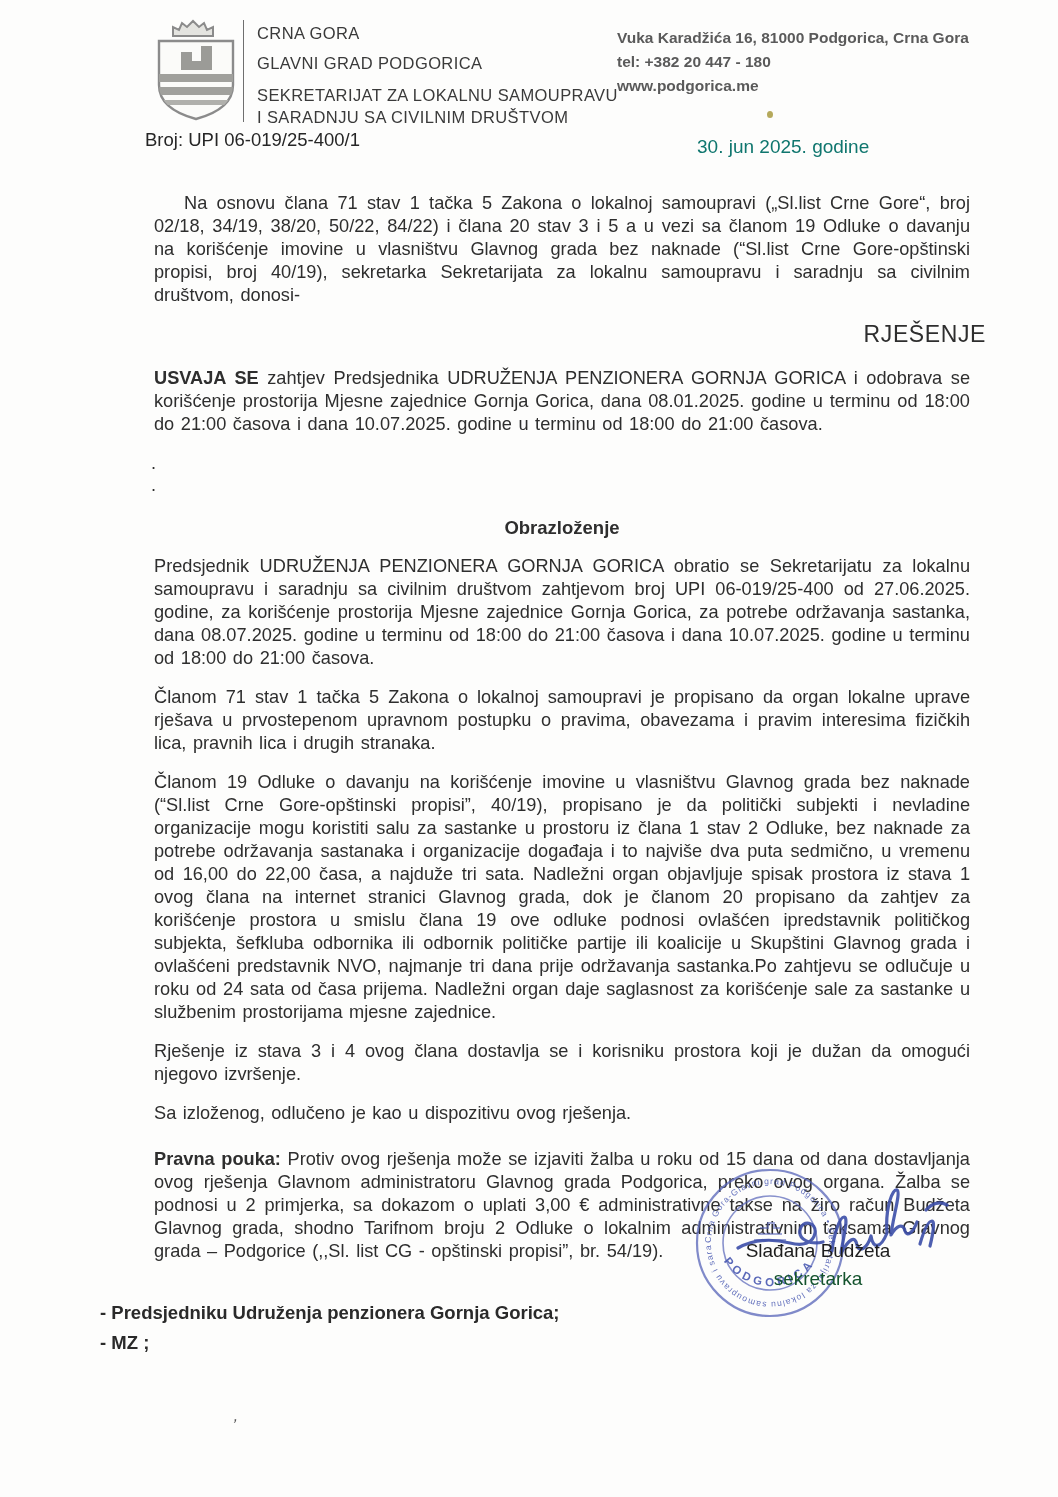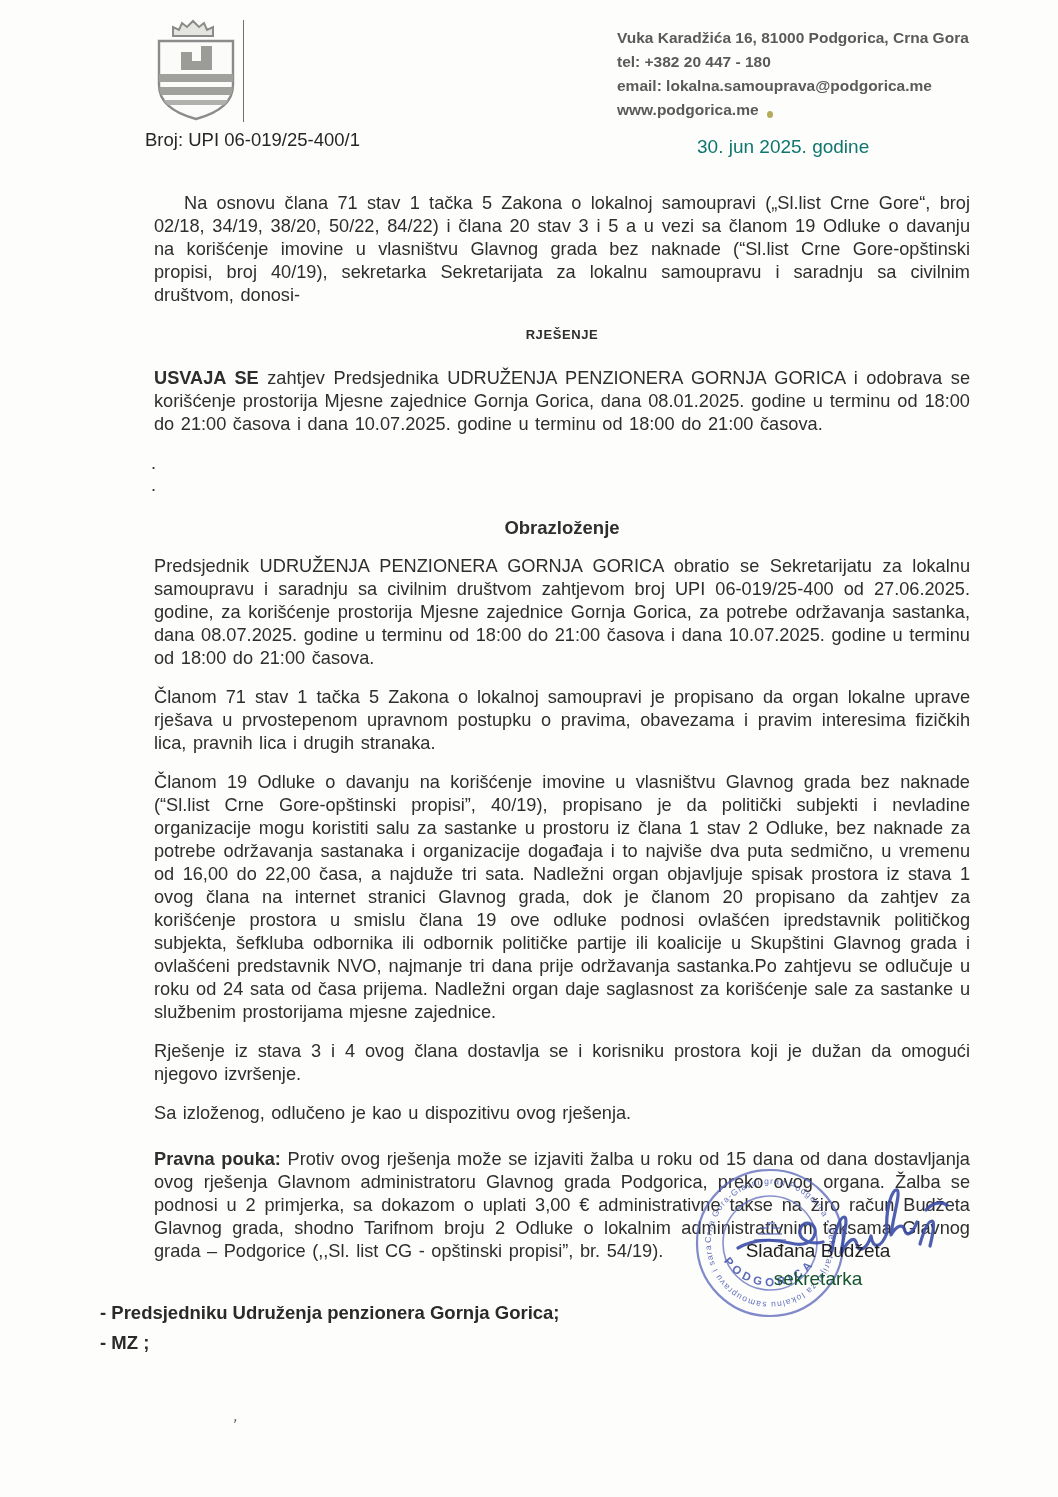--- a/index.html
+++ b/index.html
@@ -27,21 +27,21 @@
   .doc-date{position:absolute;left:697px;top:136px;font-size:19px;color:#0f766e;}
   
   .body-text{
     position:absolute;left:138px;top:176px;width:848px;
     font-size:18.2px;line-height:23px;text-align:justify;
     color:#2e2e2e;word-spacing:1.5px;
   }
   .para{margin:16px;}
   .para.indent{text-indent:30px;}
   .doc-title{
-    text-align:center;font-weight:bold;font-size:13px;
+    text-align:right;font-weight:normal;font-size:23px;
     letter-spacing:.6px;margin:15px 0 21px 0;
   }
   .section-title{
     text-align:center;font-weight:bold;font-size:18.5px;
     margin:20px 0 13px 0;
   }
   .dot-line{line-height:22px;margin-left:13px;text-align:left;}
   .usvaja-block{margin-top:0;}
   .pp-block{margin-top:23px;}
   b.lead{font-weight:bold;}
@@ -79,25 +79,30 @@
     <g clip-path="url(#shieldClip)">
 
       <path d="M31,36 h11 v9 h9 v-15 h11 v24 h-31 z" fill="#9b9b97"></path>
       <rect x="9" y="58" width="74" height="8" fill="#a0a09c"></rect>
       <rect x="9" y="71" width="74" height="8" fill="#a0a09c"></rect>
       <rect x="9" y="84" width="74" height="5" fill="#b0b0ac"></rect>
     </g>
   </svg>
   <div class="header-divider"></div>
 
+  <div class="org-block">
+    <div class="org-line l1">CRNA GORA</div>
+    <div class="org-line l2">GLAVNI GRAD PODGORICA</div>
+    <div class="org-line l3">SEKRETARIJAT ZA LOKALNU SAMOUPRAVU</div>
+    <div class="org-line">I SARADNJU SA CIVILNIM DRUŠTVOM</div>
+  </div>
 
   <div class="contact-block">
     <div class="contact-line">Vuka Karadžića 16, 81000 Podgorica, Crna Gora</div>
     <div class="contact-line">tel: +382 20 447 - 180</div>
-    <div class="contact-line">email: lokalna.samouprava@podgorica.me</div>
     <div class="contact-line">www.podgorica.me</div>
   </div>
   <div class="scan-speck"></div>
 
   <div class="doc-number">Broj: UPI 06-019/25-400/1</div>
   <div class="doc-date">30. jun 2025. godine</div>
 
   <div class="body-text">
 
     <p class="para indent">Na osnovu člana 71 stav 1 tačka 5 Zakona o lokalnoj samoupravi („Sl.list Crne Gore“, broj 02/18, 34/19, 38/20, 50/22, 84/22) i člana  20 stav 3 i 5 a u vezi sa članom 19  Odluke o davanju na korišćenje imovine u vlasništvu Glavnog grada bez naknade (“Sl.list Crne Gore-opštinski propisi, broj 40/19), sekretarka Sekretarijata za lokalnu samoupravu i saradnju sa civilnim društvom, donosi-</p>

